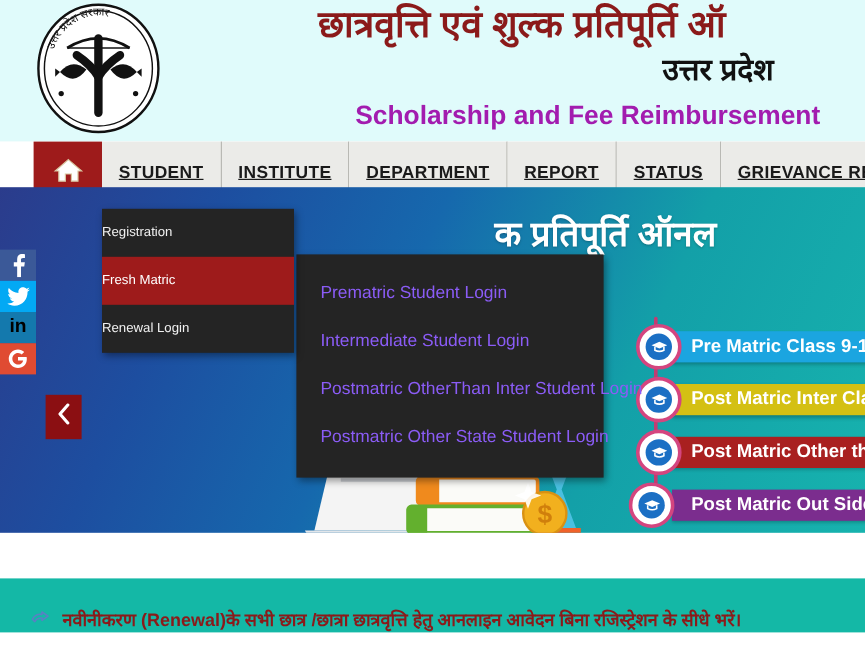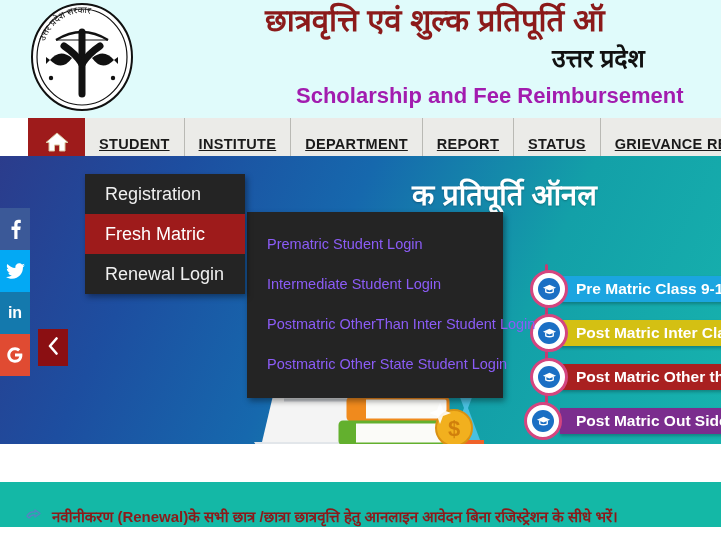--- a/index.html
+++ b/index.html
@@ -170,25 +170,25 @@
   }
 
   
   .social {
     position: absolute;
     left: 0; top: 208px;
     width: 30px;
     z-index: 30;
   }
   .social div {
-    width: 30px; height: 42px;
-    display: flex;
-    align-items: center;
-    justify-content: center;
-    color: #ffffff;
+    width: 30px; height: 26px;
+    display: flex;
+    align-items: center;
+    justify-content: center;
+    color: #000000;
     font-weight: bold;
     font-size: 19px;
   }
   .s-fb { background: #3b5998; }
   .s-tw { background: #03a9f4; }
   .s-in { background: #1479ad; }
   .s-gp { background: #e04b32; }
 
   .carousel-prev {
     position: absolute;
@@ -207,22 +207,21 @@
     left: 85px; top: 174px;
     width: 160px;
     background: #242424;
     z-index: 60;
     box-shadow: 2px 3px 6px rgba(0,0,0,0.4);
   }
   .dropdown .mi {
     height: 40px;
     display: flex;
     align-items: center;
-    padding-left: 20px;
-    font-size: 18px;
+    font-size: 11px;
     color: #f0f0f0;
     white-space: nowrap;
     box-sizing: border-box;
   }
   .dropdown .mi.active {
     background: #9e1b1b;
     color: #ffffff;
   }
 
   .submenu {

